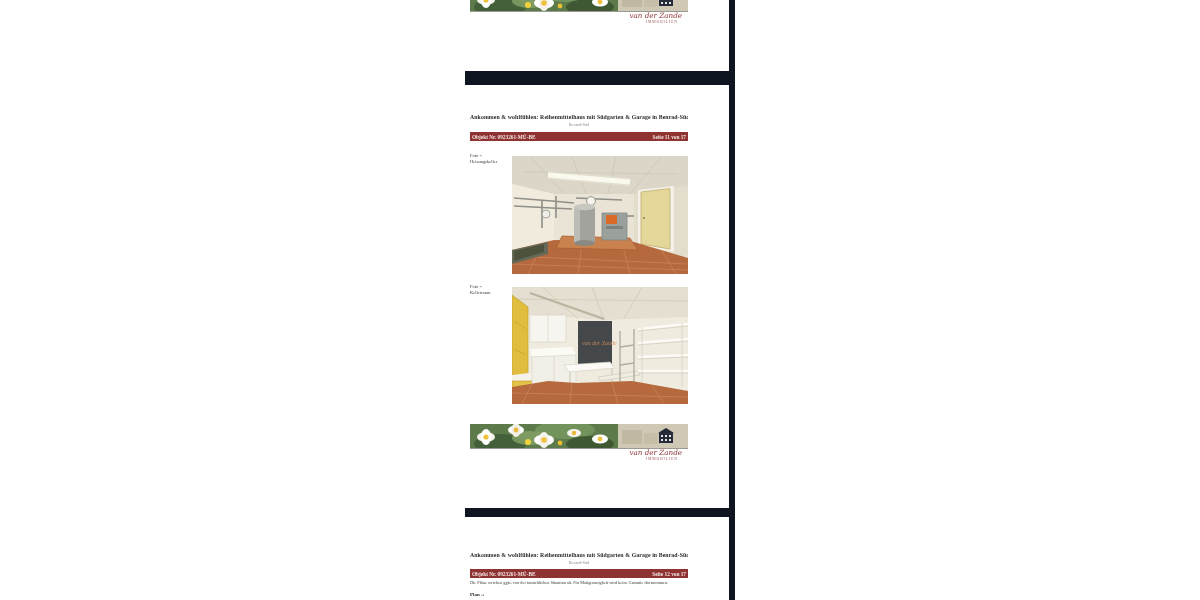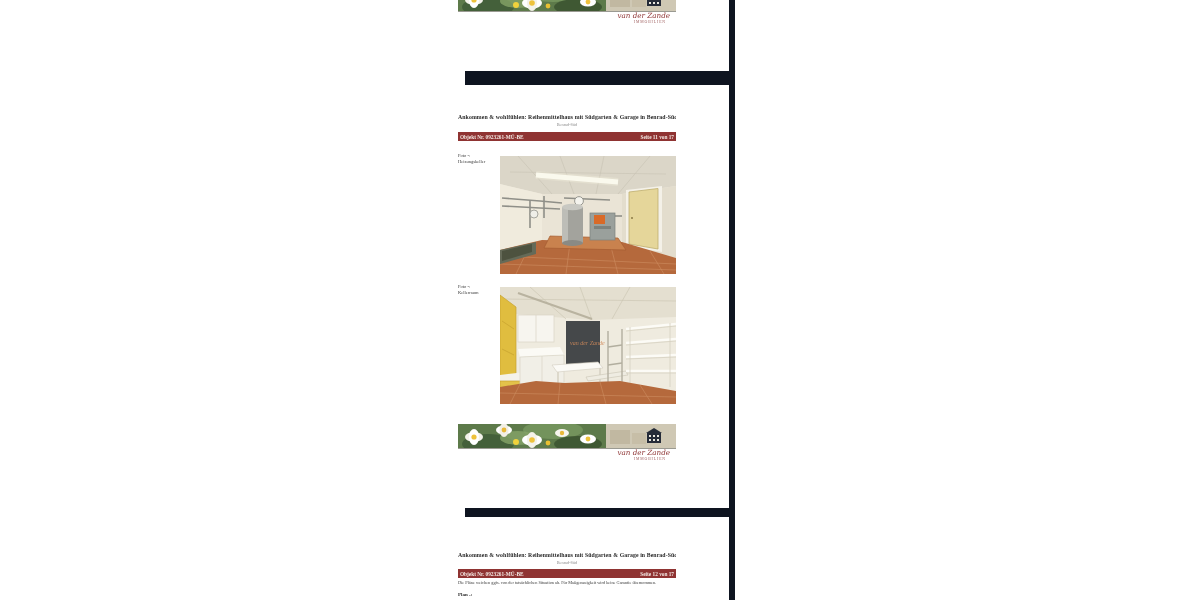--- a/index.html
+++ b/index.html
@@ -1,20 +1,20 @@
 <!DOCTYPE html>
 <html><head>
 <meta charset="utf-8">
 <style>
   html,body{margin:0;padding:0;background:#ffffff;}
   #screen{
     position:relative;width:1200px;height:600px;background:#ffffff;
     font-family:"Liberation Serif","DejaVu Serif",serif;overflow:hidden;
   }
-  .page{position:absolute;left:453px;width:264px;background:#ffffff;}
+  .page{position:absolute;left:465px;width:264px;background:#ffffff;}
   .separator{position:absolute;left:465px;width:270px;background:#0e1420;}
   #right-strip{position:absolute;left:729px;top:0;width:6px;height:600px;background:#0e1420;}
 
   .content{position:absolute;left:5px;width:218px;}
 
   .doc-title{
     font-size:5.8px;font-weight:bold;color:#2a2a2a;
     text-align:justify;text-align-last:justify;white-space:nowrap;overflow:hidden;
     letter-spacing:.1px;
   }

